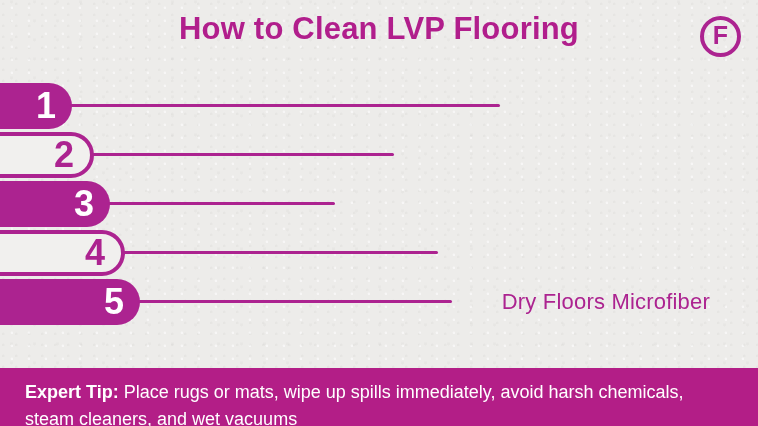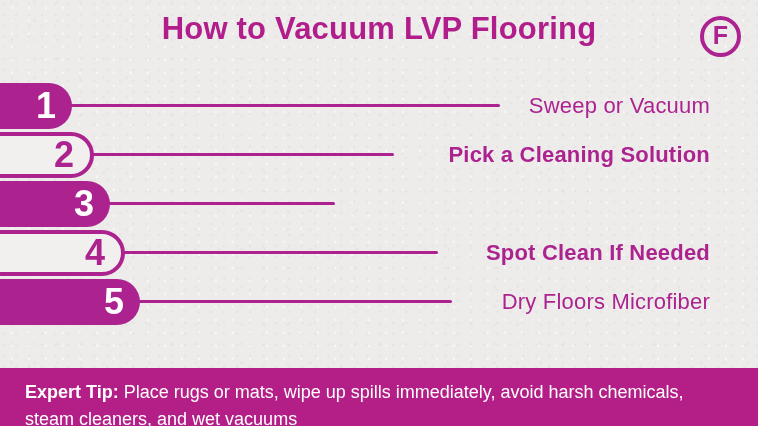--- a/index.html
+++ b/index.html
@@ -60,53 +60,50 @@
     box-sizing:border-box;padding:11px 50px 0 25px;
     font-size:18px;line-height:27px;
   }
   .tip-bar strong{font-weight:bold;}
 </style>
 </head>
 <body>
 
 <div class="canvas">
 
-  <div class="page-title">How to Vacuum LVP Flooring</div>
+  <div class="page-title">How to Clean LVP Flooring</div>
 
   <div class="logo">
     <span class="logo-letter">F</span>
   </div>
 
   <div id="steps-container">
       <div class="step-row" style="top: 83px;">
         <div class="pill filled" style="left: 0px; width: 72px;">
           <span class="step-number">1</span>
         </div>
         <div class="connector" style="left: 70px; width: 430px; top: 21px;"></div>
-        <div class="step-label">Sweep or Vacuum</div>
       </div>
       <div class="step-row" style="top: 132px;">
         <div class="pill outlined" style="left: -8px; width: 102px;">
           <span class="step-number">2</span>
         </div>
         <div class="connector" style="left: 92px; width: 302px; top: 21px;"></div>
-        <div class="step-label bold">Pick a Cleaning Solution</div>
       </div>
       <div class="step-row" style="top: 181px;">
         <div class="pill filled" style="left: 0px; width: 110px;">
           <span class="step-number">3</span>
         </div>
         <div class="connector" style="left: 108px; width: 227px; top: 21px;"></div>
       </div>
       <div class="step-row" style="top: 230px;">
         <div class="pill outlined" style="left: -8px; width: 133px;">
           <span class="step-number">4</span>
         </div>
         <div class="connector" style="left: 123px; width: 315px; top: 21px;"></div>
-        <div class="step-label bold">Spot Clean If Needed</div>
       </div>
       <div class="step-row" style="top: 279px;">
         <div class="pill filled" style="left: 0px; width: 140px;">
           <span class="step-number">5</span>
         </div>
         <div class="connector" style="left: 138px; width: 314px; top: 21px;"></div>
         <div class="step-label">Dry Floors Microfiber</div>
       </div>
     </div>
 

